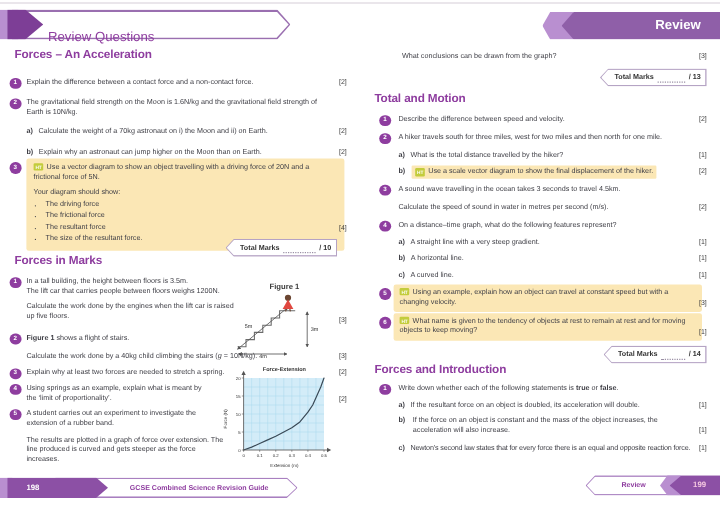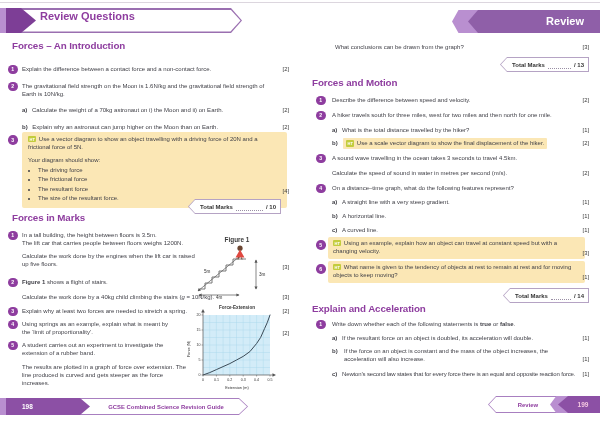--- a/index.html
+++ b/index.html
@@ -7,22 +7,22 @@
           font-family:"Liberation Sans",sans-serif;color:#3f3f46;}
   .topline{position:absolute;left:0;top:2px;width:600px;height:1px;background:#dcd6de;}
   .page{position:absolute;top:0;width:300px;height:423px;}
   #pageL{left:0;} #pageR{left:300px;}
 
   
   .bannerL{position:absolute;left:10px;top:8px;width:232px;height:25px;background:#9a6fb0;
            clip-path:polygon(0 0,calc(100% - 11px) 0,100% 50%,calc(100% - 11px) 100%,0 100%);}
   .bannerL-in{position:absolute;inset:1.5px;background:#fff;
            clip-path:polygon(0 0,calc(100% - 10px) 0,100% 50%,calc(100% - 10px) 100%,0 100%);}
-  .bannerL-text{position:absolute;left:40px;top:4px;height:25px;line-height:25px;
-           font-size:11px;font-weight:bold;color:#8e3d9f;}
+  .bannerL-text{position:absolute;left:40px;top:19px;height:25px;line-height:25px;
+           font-size:11px;font-weight:normal;color:#8e3d9f;}
   .chevA{position:absolute;left:0;top:8px;width:30px;height:25px;background:#b98fd0;
            clip-path:polygon(0 0,15px 0,30px 50%,15px 100%,0 100%);}
   .chevB{position:absolute;left:6px;top:8px;width:30px;height:25px;background:#7d3e96;
            clip-path:polygon(0 0,15px 0,30px 50%,15px 100%,0 100%);}
   .chevR{position:absolute;left:152px;top:10px;width:26px;height:23px;background:#b98fd0;
            clip-path:polygon(100% 0,25% 0,0 50%,25% 100%,100% 100%);}
   .bannerR{position:absolute;left:168px;top:10px;width:132px;height:23px;background:#8f5fa8;
            clip-path:polygon(10px 0,100% 0,100% 100%,10px 100%,0 50%);
            text-align:right;line-height:23px;font-size:11px;font-weight:bold;color:#fff;
            padding-right:16px;box-sizing:border-box;}
@@ -93,21 +93,21 @@
   <div class="topline"></div>
 
   <div class="page" id="pageL">
     <div class="bannerL">
       <div class="bannerL-in"></div>
     </div>
     <div class="chevA"></div>
     <div class="chevB"></div>
     <div class="bannerL-text">Review Questions</div>
 
-    <div class="shead" style="top:40px">Forces – An Introduction</div>
+    <div class="shead" style="top:40px">Forces – An Acceleration</div>
 
     <div class="q" style="left:8px;top:66px;width:281px">
       <span class="badge">1</span>
       <span class="qt nw">Explain the difference between a contact force and a non-contact force.</span>
       <span class="mark">[2]</span>
     </div>
 
     <div class="q" style="left:8px;top:83px;width:281px">
       <span class="badge">2</span>
       <span class="qt" style="width:258px">The gravitational field strength on the Moon is 1.6N/kg and the gravitational field strength of Earth is 10N/kg.</span>
@@ -281,21 +281,21 @@
     <div class="tm" style="left:200px;top:57px;width:89px">
       <div class="tm-out"></div>
       <div class="tm-in"></div>
       <div class="tm-c">
           <span class="tm-l">Total Marks</span>
           <span class="tm-dots"></span>
           <span class="tm-v">/ 13</span>
         </div>
     </div>
 
-    <div class="shead" style="top:77px">Forces and Motion</div>
+    <div class="shead" style="top:77px">Total and Motion</div>
 
     <div class="q" style="left:16px;top:97px;width:273px">
       <span class="badge">1</span>
       <span class="qt nw" style="margin-left:16px">Describe the difference between speed and velocity.</span>
       <span class="mark">[2]</span>
     </div>
     <div class="q" style="left:16px;top:112px;width:273px">
       <span class="badge">2</span>
       <span class="qt nw" style="margin-left:16px">A hiker travels south for three miles, west for two miles and then north for one mile.</span>
     </div>
@@ -355,21 +355,21 @@
     <div class="tm" style="left:203px;top:288px;width:86px">
       <div class="tm-out"></div>
       <div class="tm-in"></div>
       <div class="tm-c">
           <span class="tm-l">Total Marks</span>
           <span class="tm-dots"></span>
           <span class="tm-v">/ 14</span>
         </div>
     </div>
 
-    <div class="shead" style="top:303px">Explain and Acceleration</div>
+    <div class="shead" style="top:303px">Forces and Introduction</div>
 
     <div class="q" style="left:16px;top:321px;width:273px">
       <span class="badge">1</span>
       <span class="qt nw" style="margin-left:16px"><span>Write down whether each of the following statements is </span><b>true</b><span> or </span><b>false</b><span>.</span></span>
     </div>
     <div class="q" style="left:32px;top:335px;width:257px">
       <span class="sublabel">a)</span>
       <span class="qt2 nw">If the resultant force on an object is doubled, its acceleration will double.</span>
       <span class="mark">[1]</span>
     </div>

